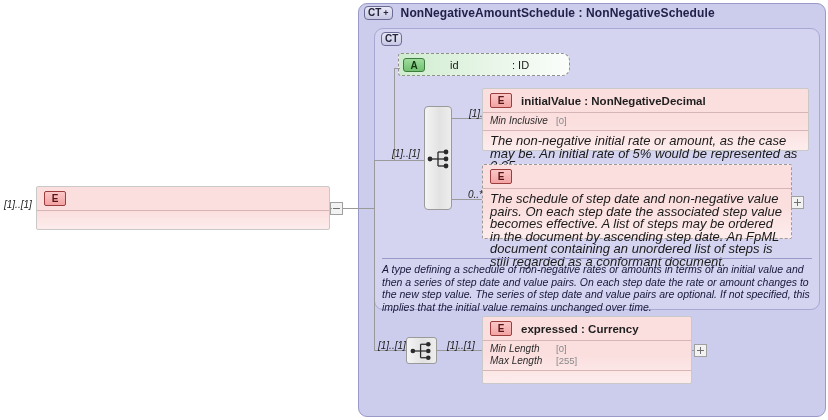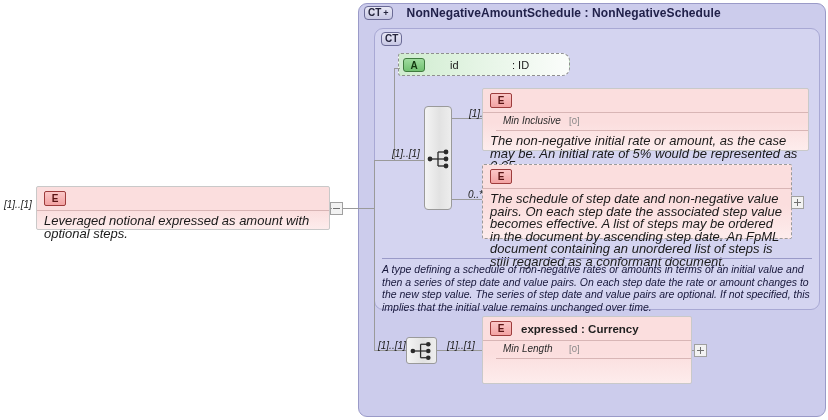--- a/index.html
+++ b/index.html
@@ -59,21 +59,21 @@
   }
 
   .hdr-title {
     font-size: 12px;
     font-weight: bold;
     color: #21214a;
     letter-spacing: .1px;
     white-space: nowrap;
   }
 
-  .hdr-row { display: flex; align-items: center; gap: 14px; }
+  .hdr-row { display: flex; align-items: center; gap: 8px; }
 
   
   .attr-box {
     left: 398px; top: 53px; width: 172px; height: 23px;
     border: 1px dashed #8f8f8f;
     border-radius: 3px 8px 8px 3px;
     background: linear-gradient(90deg, #cfeccf 0%, #e4f4e4 45%, #fbfdfb 100%);
     display: flex; align-items: center;
     padding-left: 4px;
   }
@@ -117,21 +117,20 @@
     flex: none;
   }
   .el-title {
     margin-left: 9px;
     font-size: 11.5px; font-weight: bold; color: #1f1f1f;
     white-space: nowrap;
   }
   .facets {
     padding: 2px 6px 3px 7px;
     border-bottom: 1px solid #d8b5b5;
-    margin-left: 13px;
   }
   .facet-row { display: flex; line-height: 12px; }
   .facet-name {
     width: 66px;
     font-style: italic; font-size: 10px; color: #2b2b2b;
   }
   .facet-val { font-size: 9.5px; color: #888888; }
   .el-doc {
     padding: 4px 7px 5px 7px;
     font-style: italic; font-size: 13px; line-height: 12.5px;
@@ -213,21 +212,20 @@
     <span class="attr-name">id</span>
     <span class="attr-type">: ID</span>
   </div>
 
   <div class="abs card" style="left:4px; top:199px;">[1]..[1]</div>
 
   <div class="abs el-box root-box">
     <div class="el-head">
       <span class="el-badge">E</span>
     </div>
-    <div class="el-doc">Leveraged notional expressed as amount with optional steps.</div>
   </div>
 
   <div class="abs expander" style="left:330px; top:202px;">
     <span class="bar h"></span>
   </div>
 
   <div class="abs line h" style="left:330px; top:208px; width:2px;"></div>
 
   <div class="abs line h" style="left:343px; top:208px; width:31px;"></div>
 
@@ -259,20 +257,21 @@
 
   <div class="abs line h" style="left:452px; top:118px; width:30px;"></div>
   <div class="abs card" style="left:469px; top:108px;">[1]..[1]</div>
 
   <div class="abs line h" style="left:452px; top:199px; width:30px;"></div>
   <div class="abs card" style="left:468px; top:189px;">0..*</div>
 
   <div class="abs el-box" style="left:482px; top:88px; width:327px; height:63px;">
     <div class="el-head">
       <span class="el-badge">E</span>
+      <span class="el-title">initialValue : NonNegativeDecimal</span>
     </div>
     <div class="facets">
       <div class="facet-row">
         <span class="facet-name">Min Inclusive</span>
         <span class="facet-val">[0]</span>
       </div>
     </div>
     <div class="el-doc">The non-negative initial rate or amount, as the case may be. An initial rate of 5% would be represented as 0.05.</div>
   </div>
 
@@ -314,20 +313,24 @@
   <div class="abs el-box" style="left:482px; top:316px; width:210px; height:68px;">
     <div class="el-head">
       <span class="el-badge">E</span>
       <span class="el-title">expressed : Currency</span>
     </div>
     <div class="facets">
       <div class="facet-row">
         <span class="facet-name">Min Length</span>
         <span class="facet-val">[0]</span>
       </div>
+      <div class="facet-row">
+        <span class="facet-name">Max Length</span>
+        <span class="facet-val">[255]</span>
+      </div>
     </div>
   </div>
 
   <div class="abs line h" style="left:692px; top:350px; width:3px;"></div>
   <div class="abs expander" style="left:694px; top:344px;">
     <span class="bar h"></span>
       <span class="bar v"></span>
   </div>
 
 

